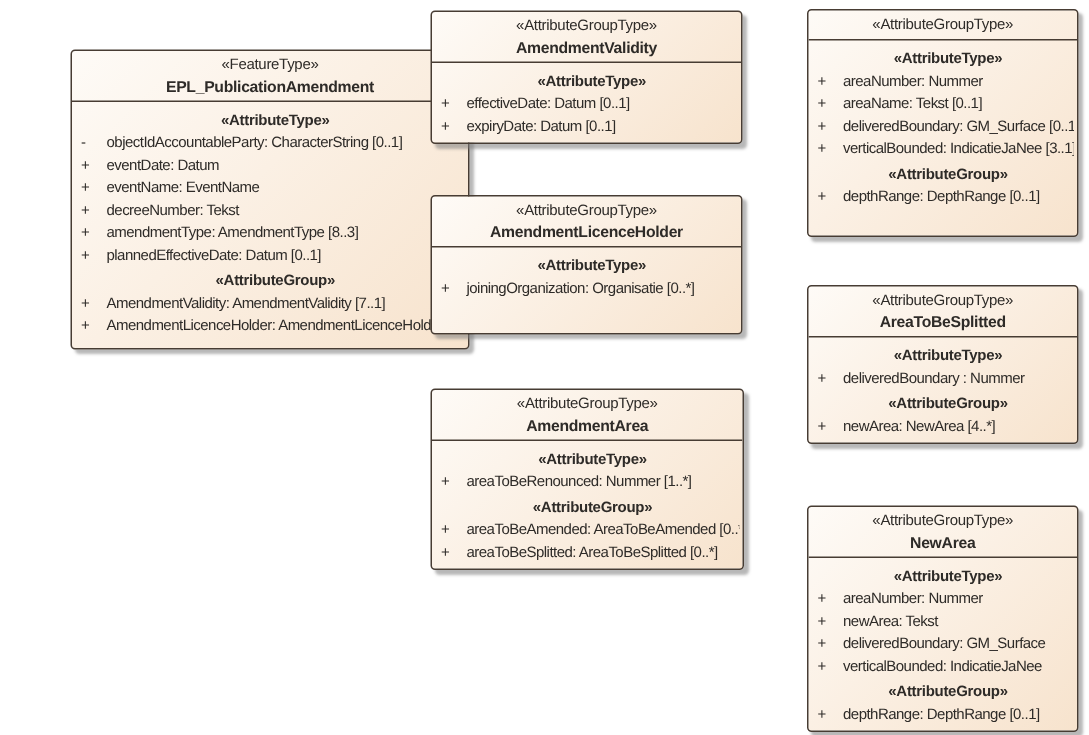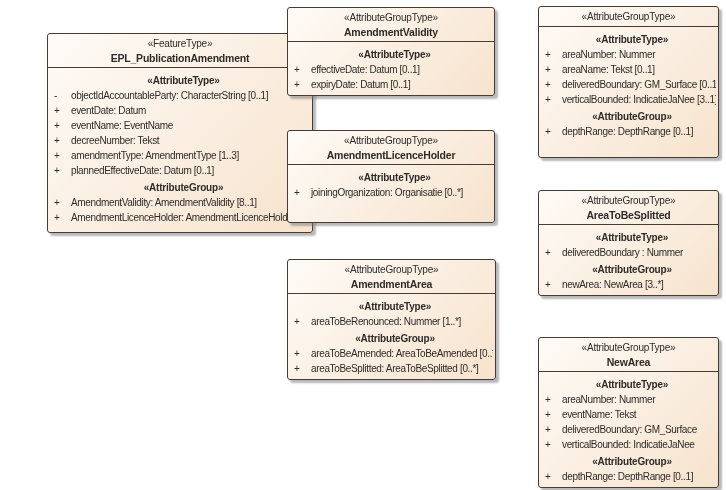--- a/index.html
+++ b/index.html
@@ -81,24 +81,24 @@
     <div class="uml-header">
       <div class="stereotype">«FeatureType»</div>
       <div class="class-name">EPL_PublicationAmendment</div>
     </div>
     <div class="uml-body">
         <div class="section-header">«AttributeType»</div>
         <div class="attr-row"><span class="vis">-</span><span class="attr-text">objectIdAccountableParty: CharacterString [0..1]</span></div>
         <div class="attr-row"><span class="vis">+</span><span class="attr-text">eventDate: Datum</span></div>
         <div class="attr-row"><span class="vis">+</span><span class="attr-text">eventName: EventName</span></div>
         <div class="attr-row"><span class="vis">+</span><span class="attr-text">decreeNumber: Tekst</span></div>
-        <div class="attr-row"><span class="vis">+</span><span class="attr-text">amendmentType: AmendmentType [1..3]</span></div>
+        <div class="attr-row"><span class="vis">+</span><span class="attr-text">amendmentType: AmendmentType [8..3]</span></div>
         <div class="attr-row"><span class="vis">+</span><span class="attr-text">plannedEffectiveDate: Datum [0..1]</span></div>
         <div class="section-header">«AttributeGroup»</div>
-        <div class="attr-row"><span class="vis">+</span><span class="attr-text">AmendmentValidity: AmendmentValidity [8..1]</span></div>
+        <div class="attr-row"><span class="vis">+</span><span class="attr-text">AmendmentValidity: AmendmentValidity [7..1]</span></div>
         <div class="attr-row"><span class="vis">+</span><span class="attr-text">AmendmentLicenceHolder: AmendmentLicenceHolder [0..1]</span></div>
         <div class="attr-row"><span class="vis">+</span></div>
       </div>
   </div>
     <div class="uml-class" style="left: 287px; top: 7px; width: 208px; min-height: 88px;">
     <div class="uml-header">
       <div class="stereotype">«AttributeGroupType»</div>
       <div class="class-name">AmendmentValidity</div>
     </div>
     <div class="uml-body">
@@ -147,31 +147,31 @@
   </div>
     <div class="uml-class" style="left: 538px; top: 190px; width: 181px; min-height: 105px;">
     <div class="uml-header">
       <div class="stereotype">«AttributeGroupType»</div>
       <div class="class-name">AreaToBeSplitted</div>
     </div>
     <div class="uml-body">
         <div class="section-header">«AttributeType»</div>
         <div class="attr-row"><span class="vis">+</span><span class="attr-text">deliveredBoundary : Nummer</span></div>
         <div class="section-header">«AttributeGroup»</div>
-        <div class="attr-row"><span class="vis">+</span><span class="attr-text">newArea: NewArea [3..*]</span></div>
+        <div class="attr-row"><span class="vis">+</span><span class="attr-text">newArea: NewArea [4..*]</span></div>
       </div>
   </div>
     <div class="uml-class" style="left: 538px; top: 337px; width: 181px; min-height: 148px;">
     <div class="uml-header">
       <div class="stereotype">«AttributeGroupType»</div>
       <div class="class-name">NewArea</div>
     </div>
     <div class="uml-body">
         <div class="section-header">«AttributeType»</div>
         <div class="attr-row"><span class="vis">+</span><span class="attr-text">areaNumber: Nummer</span></div>
-        <div class="attr-row"><span class="vis">+</span><span class="attr-text">eventName: Tekst</span></div>
+        <div class="attr-row"><span class="vis">+</span><span class="attr-text">newArea: Tekst</span></div>
         <div class="attr-row"><span class="vis">+</span><span class="attr-text">deliveredBoundary: GM_Surface</span></div>
         <div class="attr-row"><span class="vis">+</span><span class="attr-text">verticalBounded: IndicatieJaNee</span></div>
         <div class="section-header">«AttributeGroup»</div>
         <div class="attr-row"><span class="vis">+</span><span class="attr-text">depthRange: DepthRange [0..1]</span></div>
       </div>
   </div>
   </div>
 
 </body></html>

